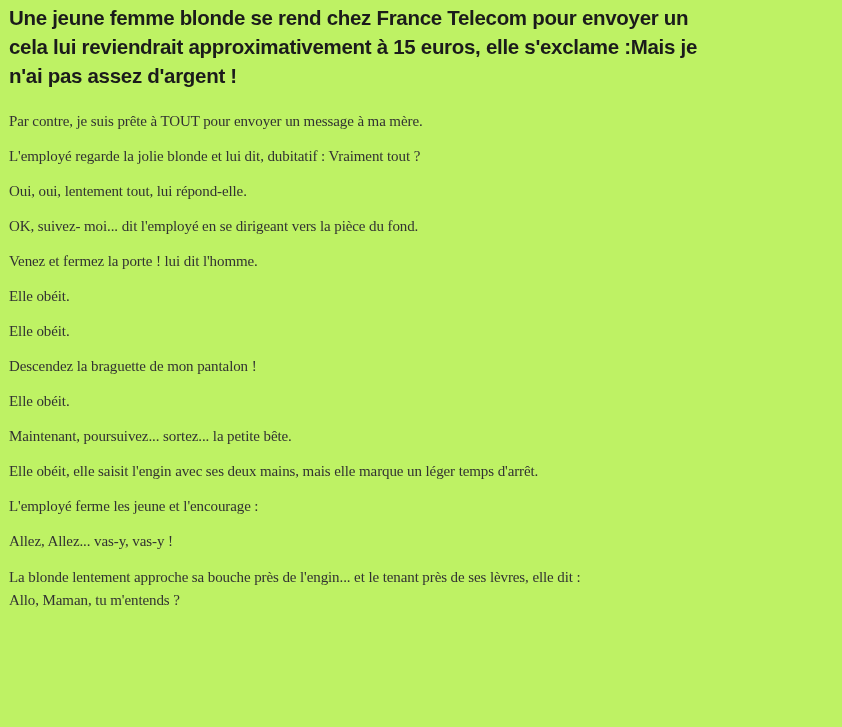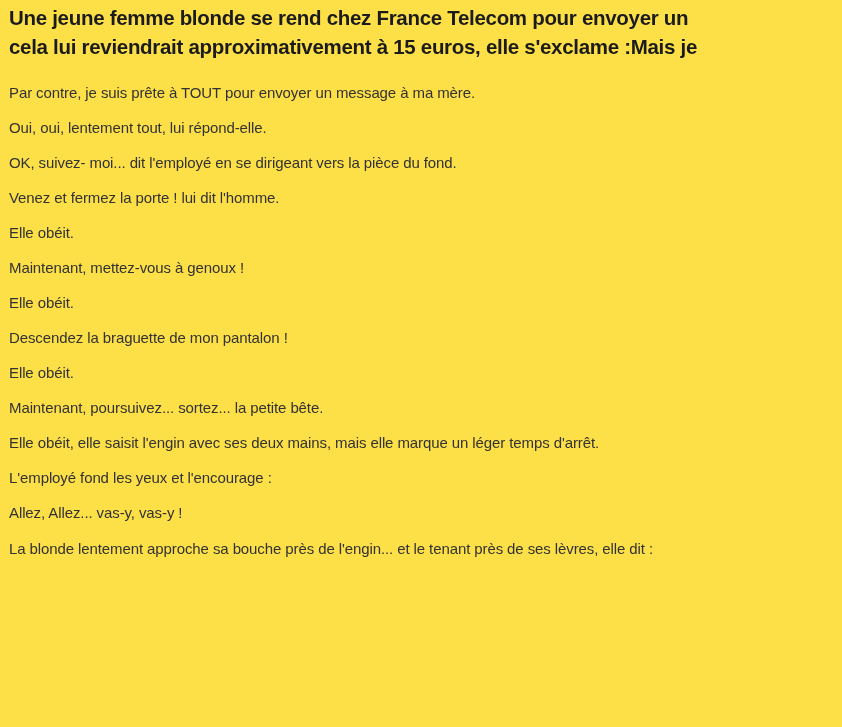--- a/index.html
+++ b/index.html
@@ -7,73 +7,76 @@
     padding: 0;
     background: #ffffff;
     overflow-x: hidden;
   }
   .page {
     width: 842px;
     height: 727px;
     box-sizing: border-box;
     padding: 3px 10px 10px 9px;
     font-family: "Liberation Sans", sans-serif;
-    background: #fde047;
+    background: #bef264;
   }
   .heading {
     margin: 0 0 21px 0;
     font-size: 20.5px;
     font-weight: 700;
     line-height: 29px;
     letter-spacing: -0.3px;
     color: #1b1b1b;
   }
   .heading-line {
     display: block;
     white-space: nowrap;
   }
   .para {
     margin: 14px 0;
     font-size: 15px;
     line-height: 21px;
     letter-spacing: -0.1px;
     color: #323232;
     white-space: nowrap;
+    font-family: Liberation Serif, serif;
   }
   .para.multiline {
     white-space: normal;
     line-height: 23px;
     margin-top: 9px;
   }
   .para-line {
     display: block;
     white-space: nowrap;
   }
 </style>
 </head>
 <body>
 
 <div class="page">
 
   <h1 class="heading">
     <span class="heading-line">Une jeune femme blonde se rend chez France Telecom pour envoyer un</span>
     <span class="heading-line">cela lui reviendrait approximativement à 15 euros, elle s'exclame :Mais je</span>
+    <span class="heading-line">n'ai pas assez d'argent !</span>
   </h1>
 
   <p class="para">Par contre, je suis prête à TOUT pour envoyer un message à ma mère.</p>
+  <p class="para">L'employé regarde la jolie blonde et lui dit, dubitatif : Vraiment tout ?</p>
   <p class="para">Oui, oui, lentement tout, lui répond-elle.</p>
   <p class="para">OK, suivez- moi... dit l'employé en se dirigeant vers la pièce du fond.</p>
   <p class="para">Venez et fermez la porte ! lui dit l'homme.</p>
   <p class="para">Elle obéit.</p>
-  <p class="para">Maintenant, mettez-vous à genoux !</p>
   <p class="para">Elle obéit.</p>
   <p class="para">Descendez la braguette de mon pantalon !</p>
   <p class="para">Elle obéit.</p>
   <p class="para">Maintenant, poursuivez... sortez... la petite bête.</p>
   <p class="para">Elle obéit, elle saisit l'engin avec ses deux mains, mais elle marque un léger temps d'arrêt.</p>
-  <p class="para">L'employé fond les yeux et l'encourage :</p>
+  <p class="para">L'employé ferme les jeune et l'encourage :</p>
   <p class="para">Allez, Allez... vas-y, vas-y !</p>
 
   <p class="para multiline">
     <span class="para-line">La blonde lentement approche sa bouche près de l'engin... et le tenant près de ses lèvres, elle dit :</span>
+    <span class="para-line">Allo, Maman, tu m'entends ?</span>
   </p>
 
 </div>
 
 </body></html>

